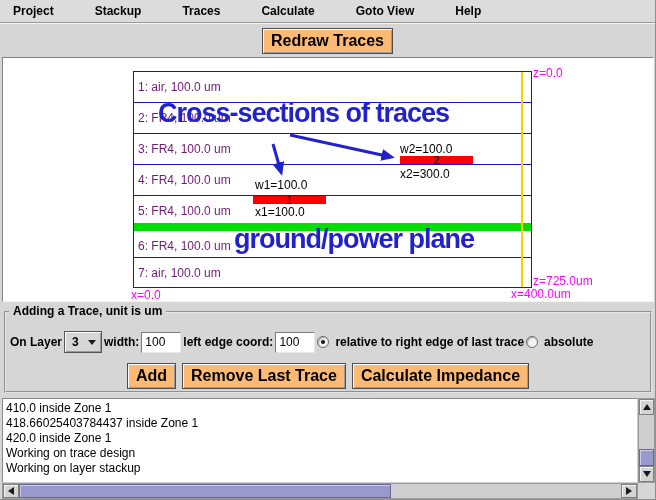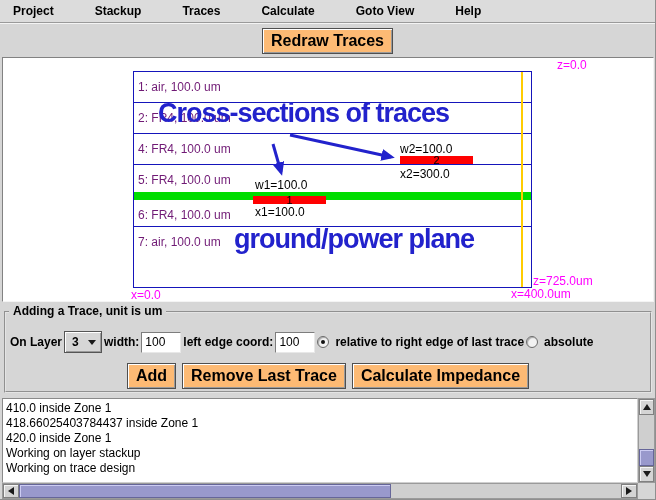--- a/index.html
+++ b/index.html
@@ -42,21 +42,21 @@
   .arrows-svg { position:absolute; left:0; top:0; z-index:6; pointer-events:none; }
 
   .trace-bar { position:absolute; width:73px; height:8px; background:#ff0000; z-index:4;
                text-align:center; font-size:11px; line-height:8px; color:#000; }
   .trace-bar-1 { left:250px; top:138px; }
   .trace-bar-2 { left:397px; top:98px; }
   .small-lbl { position:absolute; font-size:12px; color:#000; white-space:nowrap; z-index:4; }
   .w1 { left:252px; top:120px; } .x1 { left:252px; top:147px; }
   .w2 { left:397px; top:84px; }  .x2 { left:397px; top:109px;text-align:center; }
   .coord { position:absolute; font-size:12px; color:#ff00ff; white-space:nowrap; z-index:4; }
-  .c-ztop { left:530px; top:0;margin-left:24px; }   .c-zbot { left:530px; top:216px; }
+  .c-ztop { left:530px; top:8px; }   .c-zbot { left:530px; top:216px; }
   .c-xleft { left:128px; top:230px; } .c-xright { left:508px; top:229px; }
 
   
   .trace-panel { position:absolute; left:0; top:302px; width:656px; height:94px; }
   .fieldset-border { position:absolute; left:4px; top:9px; right:4px; bottom:3px;
                      border:2px groove #e4e4e4; }
   .panel-title { position:absolute; left:9px; top:2px; background:#d6d6d6; padding:0 4px;
                  font-weight:bold; font-size:12px; color:#000; z-index:2; }
   .controls-row { position:absolute; left:10px; top:28px; height:24px; display:flex;
                   align-items:center; gap:2px; z-index:2; }
@@ -130,20 +130,23 @@
   <div class="canvas">
 
     <div class="stackup-box">
       <div class="layer h30">
         <span class="layer-label">1: air, 100.0 um</span>
       </div>
       <div class="layer h30">
         <span class="layer-label">2: FR4, 100.0 um</span>
       </div>
       <div class="layer h30">
+        <span class="layer-label">3: FR4, 100.0 um</span>
+      </div>
+      <div class="layer h30">
         <span class="layer-label">4: FR4, 100.0 um</span>
       </div>
       <div class="layer h27">
         <span class="layer-label">5: FR4, 100.0 um</span>
       </div>
       <div class="ground-bar"></div>
       <div class="layer h27" style="border-bottom:1px solid #1515bb;">
         <span class="layer-label">6: FR4, 100.0 um</span>
       </div>
       <div class="layer last">
@@ -207,22 +210,22 @@
       <button class="mbtn">Remove Last Trace</button>
       <button class="mbtn">Calculate Impedance</button>
     </div>
   </div>
 
   <div class="log-pane">
     <div class="log-view">
       <div class="log-line">410.0 inside Zone 1</div>
       <div class="log-line">418.66025403784437 inside Zone 1</div>
       <div class="log-line">420.0 inside Zone 1</div>
+      <div class="log-line">Working on trace design</div>
       <div class="log-line">Working on layer stackup</div>
-      <div class="log-line">Working on trace design</div>
     </div>
 
     <div class="vscroll">
       <div class="sb-btn up">
         <span class="sb-tri tri-up"></span>
       </div>
       <div class="thumb v-thumb"></div>
       <div class="sb-btn down">
         <span class="sb-tri tri-down"></span>
       </div>

